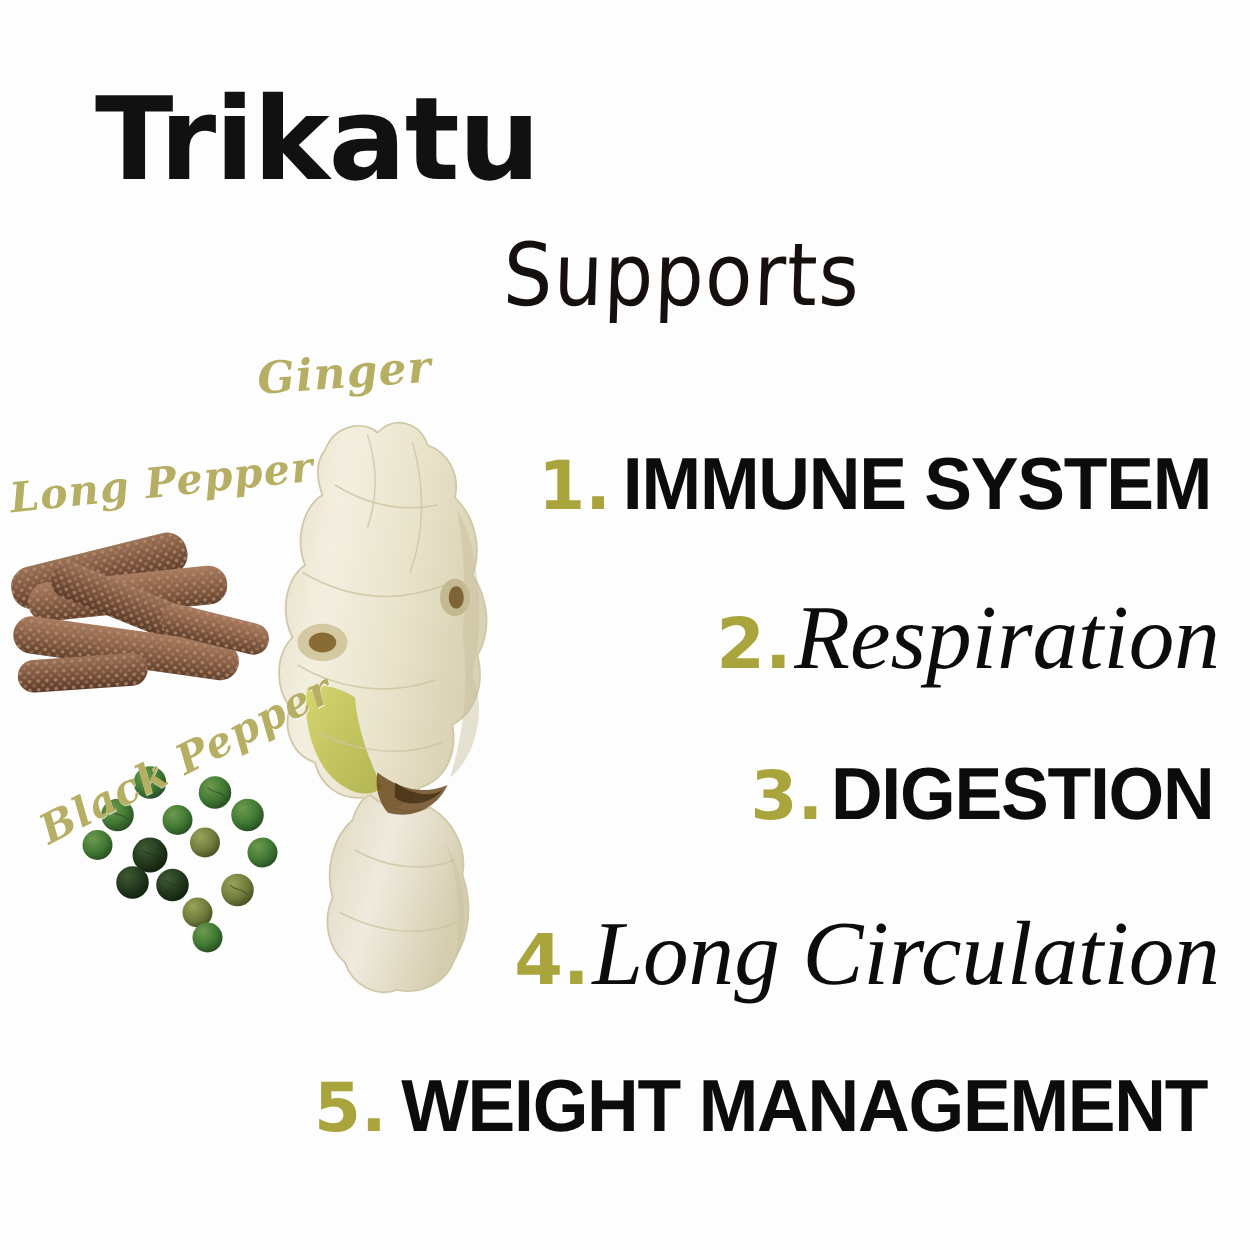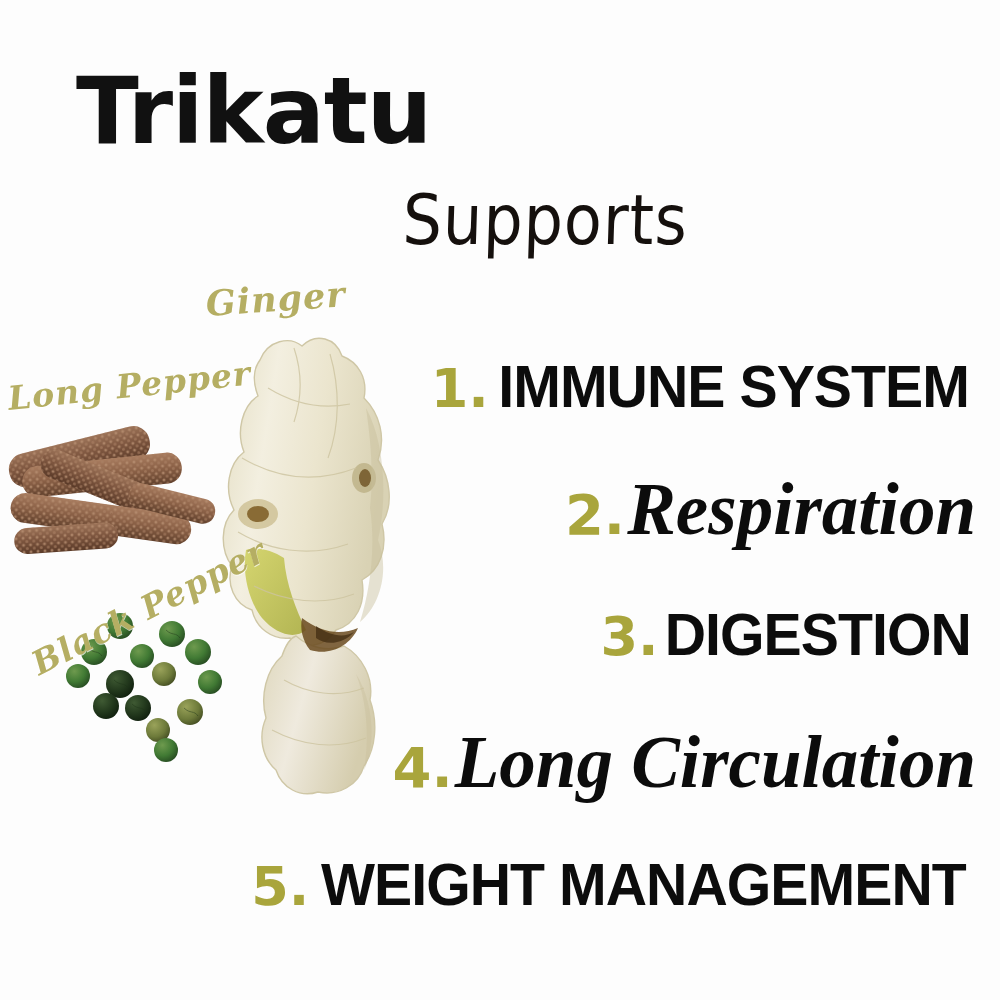--- a/index.html
+++ b/index.html
@@ -119,21 +119,21 @@
     font-family: "Liberation Sans", sans-serif;
     font-weight: bold;
     font-size: 59px;
     letter-spacing: -1px;
     transform: scaleX(0.97);
     transform-origin: right baseline;
   }
   .style-script .benefit-text {
     font-family: "Liberation Serif", "DejaVu Serif", serif;
     font-style: italic;
-    font-weight: bold;
+    font-weight: normal;
     font-size: 73px;
     letter-spacing: 0px;
   }
   .style-script .benefit-num { font-size: 56px; }
 
   #row-1 { top: 10px; }
   #row-2 { top: 125px; }
   #row-3 { top: 258px; }
   #row-4 { top: 378px; }
   #row-5 { top: 508px; }

